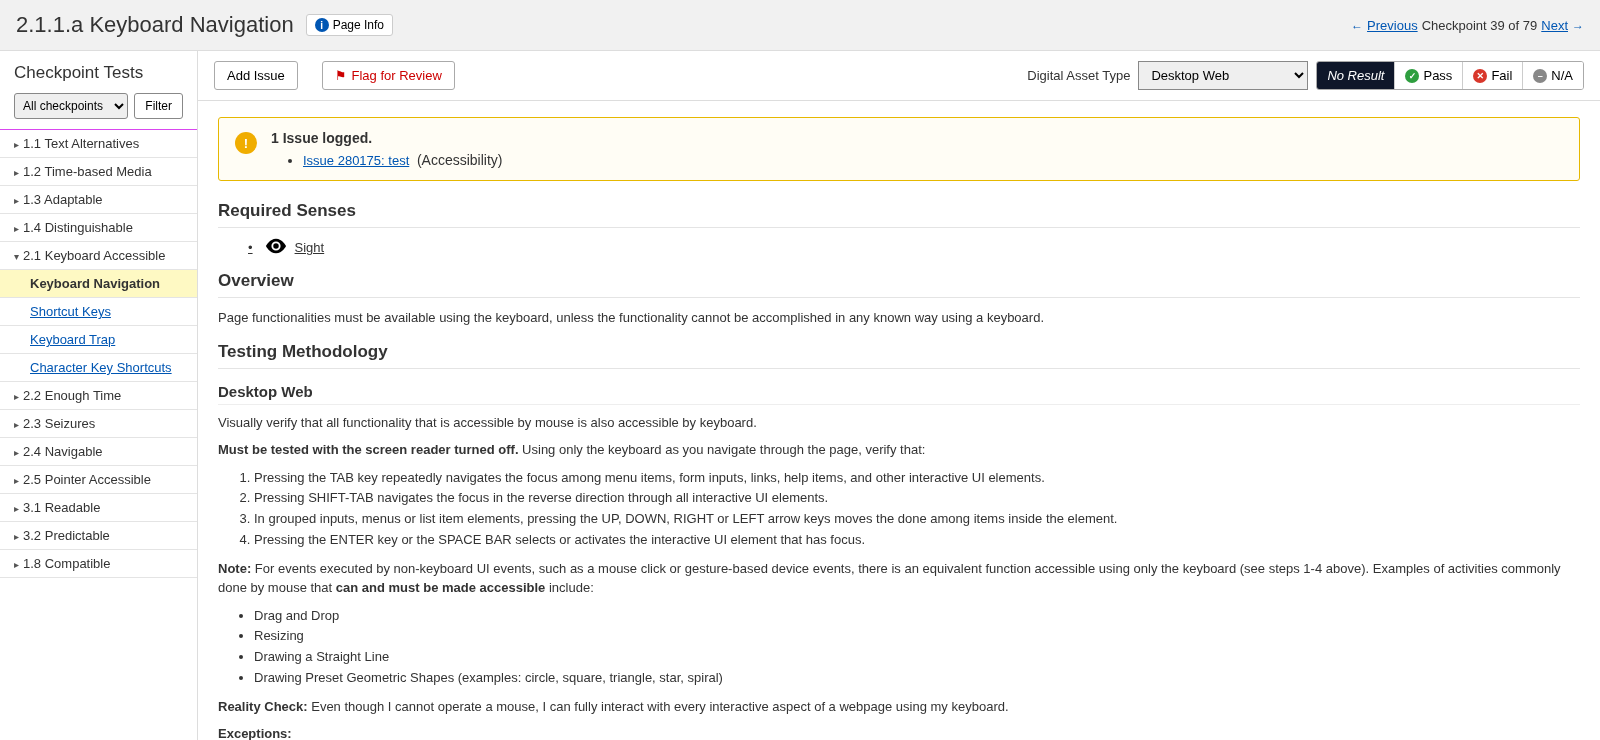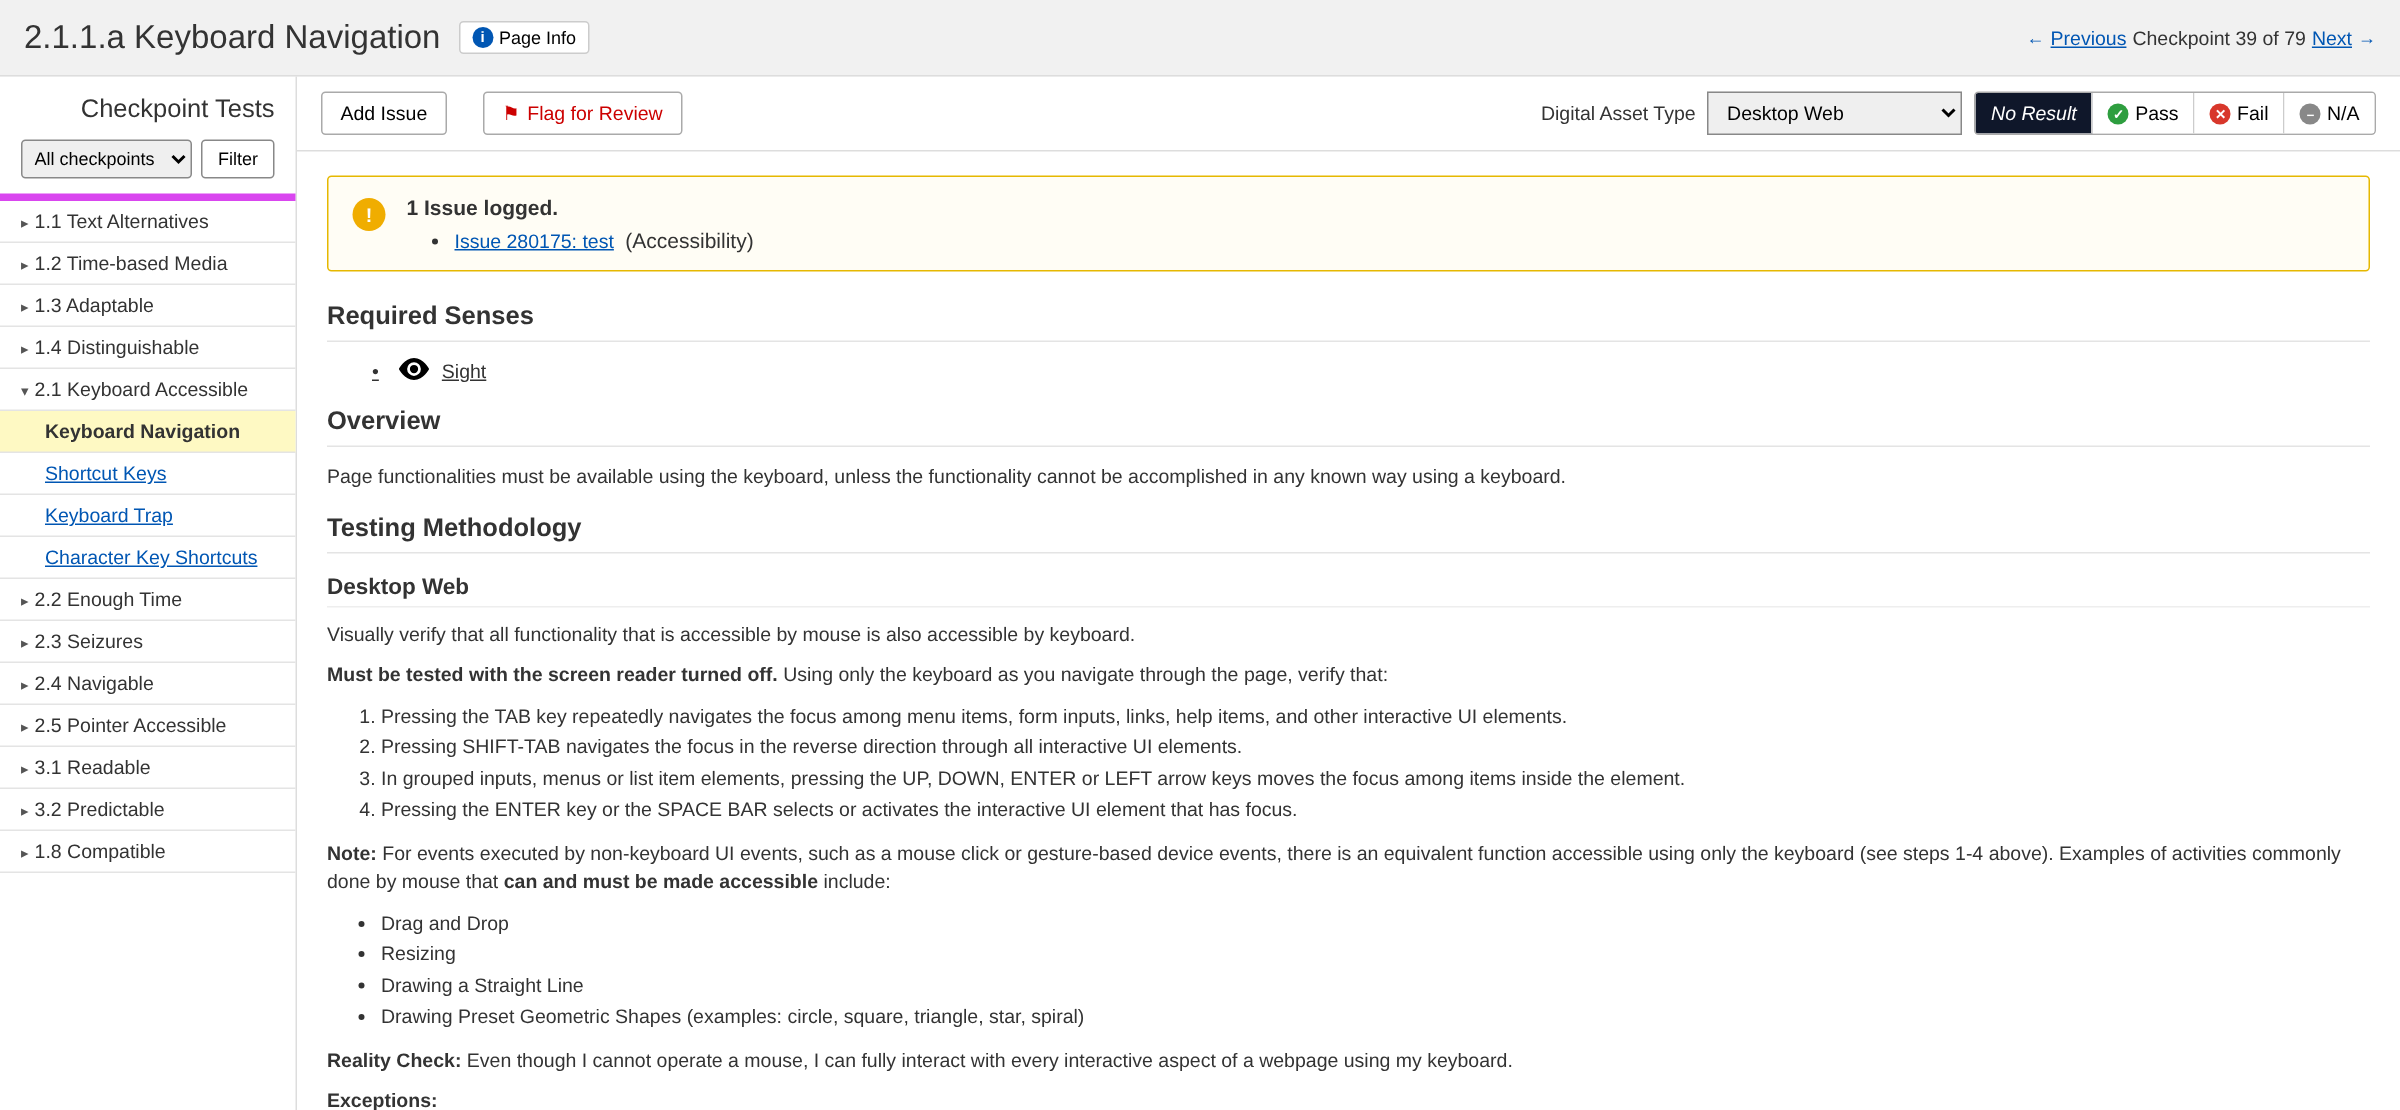--- a/index.html
+++ b/index.html
@@ -19,25 +19,25 @@
 .page-info-btn {
   border: 1px solid #ccc; background: #fff; padding: 3px 8px; border-radius: 3px;
   font-size: 12px; display: inline-flex; align-items: center; gap: 4px; cursor: pointer;
 }
 .info-icon { width: 14px; height: 14px; border-radius: 50%; background: #0056b3; color: #fff; font-size: 10px; font-weight: bold; display: inline-flex; align-items: center; justify-content: center; }
 .header-right { font-size: 13px; color: #333; display: flex; align-items: center; gap: 4px; }
 .arrow { color: #0056b3; font-size: 12px; }
 
 .layout { display: flex; }
 .sidebar { width: 198px; border-right: 1px solid #ddd; flex-shrink: 0; }
-.sidebar-head { padding: 12px 14px 10px; font-size: 17px; color: #333; text-align: right; }
+.sidebar-head { padding: 12px 14px 10px; font-size: 17px; color: #333; }
 .filter-row { padding: 0 14px 10px; display: flex; gap: 6px; }
 .filter-row select { flex: 1; border: 1px solid #888; border-radius: 3px; padding: 4px; font-size: 12px; }
 .filter-btn { border: 1px solid #888; background: #fff; padding: 4px 10px; border-radius: 3px; font-size: 12px; cursor: pointer; }
-.nav-list { list-style: none; border-top: 5px solid #d946ef; }
+.nav-list { list-style: none; border-top: 1px solid #d946ef; }
 .nav-item { border-bottom: 1px solid #e4e4e4; padding: 6px 10px 6px 14px; font-size: 13px; color: #333; cursor: pointer; }
 .nav-item::before { content: "▸"; font-size: 10px; margin-right: 4px; color: #555; }
 .nav-item.expanded::before { content: "▾"; }
 .sub-list { list-style: none; }
 .sub-item { padding: 6px 10px 6px 30px; font-size: 13px; border-bottom: 1px solid #e4e4e4; }
 .sub-item.active { background: #fef9c3; font-weight: bold; }
 .sub-item a { color: #0056b3; }
 
 .main { flex: 1; }
 .toolbar {
@@ -191,21 +191,21 @@
       <h3 class="section">Overview</h3>
       <p>Page functionalities must be available using the keyboard, unless the functionality cannot be accomplished in any known way using a keyboard.</p>
 
       <h3 class="section">Testing Methodology</h3>
       <h4 class="sub">Desktop Web</h4>
       <p>Visually verify that all functionality that is accessible by mouse is also accessible by keyboard.</p>
       <p><strong>Must be tested with the screen reader turned off.</strong><span> Using only the keyboard as you navigate through the page, verify that:</span></p>
       <ol>
         <li>Pressing the TAB key repeatedly navigates the focus among menu items, form inputs, links, help items, and other interactive UI elements.</li>
         <li>Pressing SHIFT-TAB navigates the focus in the reverse direction through all interactive UI elements.</li>
-        <li>In grouped inputs, menus or list item elements, pressing the UP, DOWN, ENTER or LEFT arrow keys moves the focus among items inside the element.</li>
+        <li>In grouped inputs, menus or list item elements, pressing the UP, DOWN, RIGHT or LEFT arrow keys moves the done among items inside the element.</li>
         <li>Pressing the ENTER key or the SPACE BAR selects or activates the interactive UI element that has focus.</li>
       </ol>
       <p><strong>Note:</strong><span> For events executed by non-keyboard UI events, such as a mouse click or gesture-based device events, there is an equivalent function accessible using only the keyboard (see steps 1-4 above). Examples of activities commonly done by mouse that </span><strong>can and must be made accessible</strong><span> include:</span></p>
       <ul class="bul">
         <li>Drag and Drop</li>
         <li>Resizing</li>
         <li>Drawing a Straight Line</li>
         <li>Drawing Preset Geometric Shapes (examples: circle, square, triangle, star, spiral)</li>
       </ul>
       <p><strong>Reality Check:</strong><span> Even though I cannot operate a mouse, I can fully interact with every interactive aspect of a webpage using my keyboard.</span></p>

